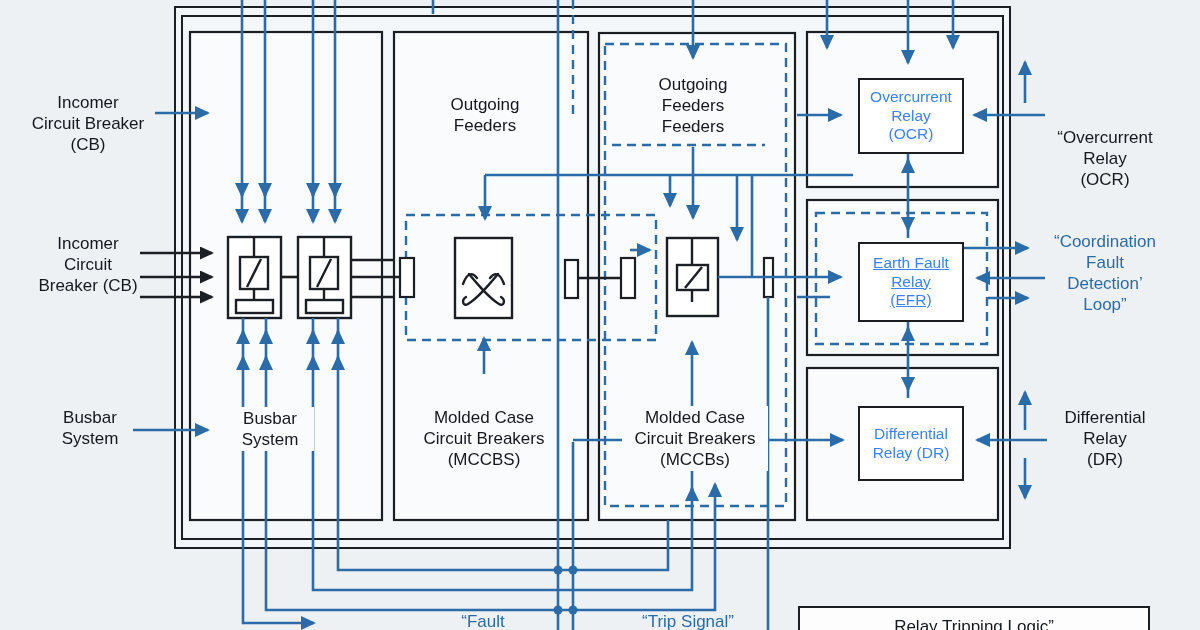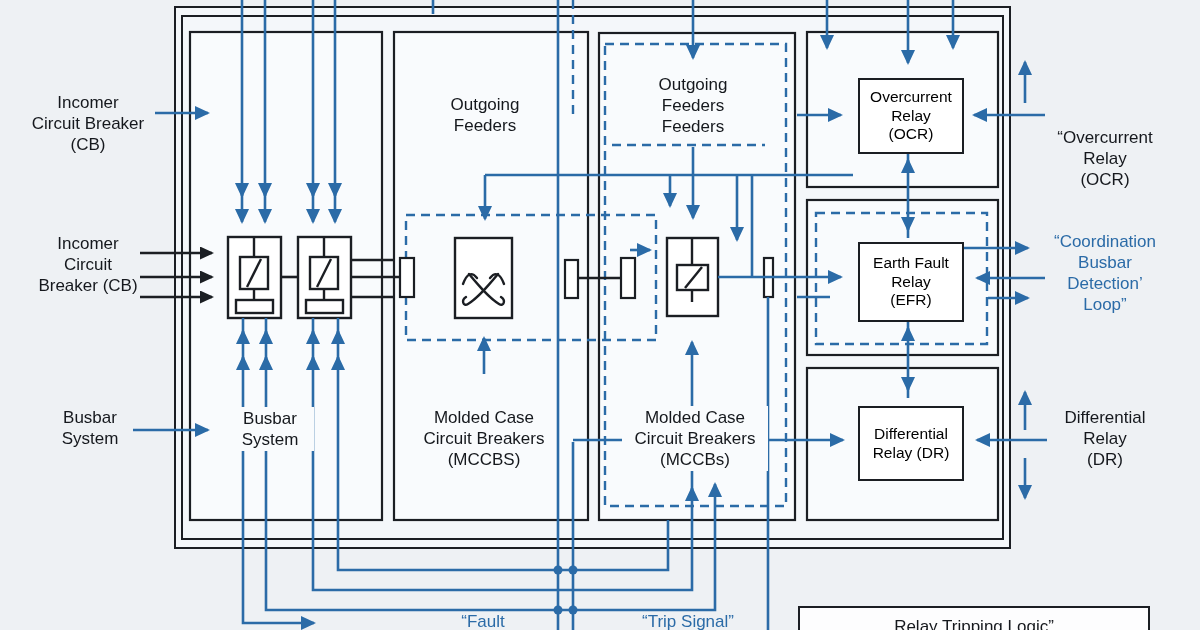--- a/index.html
+++ b/index.html
@@ -6,21 +6,21 @@
   #stage{position:relative;width:1200px;height:630px;overflow:hidden;
          background:#eef1f4;font-family:"Liberation Sans",sans-serif;}
   #linework{position:absolute;left:0;top:0;}
   .lbl{position:absolute;white-space:pre-line;text-align:center;
        font-size:17px;line-height:1.24;color:#15181d;font-weight:400;}
   .lbl.blue{color:#2b6ba7;}
   .lbl.masked{background:#f9fbfd;padding:1px 2px;}
   .relaybox{position:absolute;background:#ffffff;border:2.4px solid #1b1e23;
             display:flex;align-items:center;justify-content:center;
             text-align:center;white-space:pre-line;font-size:15.5px;
-            line-height:1.2;color:#000000;}
+            line-height:1.2;color:#3b82f6;}
   .logicbox{position:absolute;left:798px;top:606px;width:352px;height:40px;
             background:#fdfdfe;border:2.5px solid #1b1e23;text-align:center;
             padding-top:9px;font-size:17px;color:#15181d;box-sizing:border-box;}
 </style>
 </head>
 <body>
 
 <div id="stage">
 
 <svg id="linework" width="1200" height="630" viewBox="0 0 1200 630">
@@ -181,21 +181,21 @@
     <circle cx="558" cy="570" r="4.5"></circle>
     <circle cx="573" cy="570" r="4.5"></circle>
     <circle cx="558" cy="610" r="4.5"></circle>
     <circle cx="573" cy="610" r="4.5"></circle>
   </g>
 </svg>
 
 <div class="relaybox" style="left:858px;top:78px;width:102px;height:72px;">Overcurrent
 Relay
 (OCR)</div>
-<div class="relaybox" style="left:858px;top:242px;width:102px;height:76px;">Earth Fault
+<div class="relaybox" style="left:858px;top:242px;width:102px;height:76px;text-decoration:underline;">Earth Fault
 Relay
 (EFR)</div>
 <div class="relaybox" style="left:858px;top:406px;width:102px;height:71px;">Differential
 Relay (DR)</div>
 
 <div class="lbl" style="left:3px;top:92px;width:170px;">Incomer
 Circuit Breaker
 (CB)</div>
 <div class="lbl" style="left:3px;top:233px;width:170px;">Incomer
 Circuit
@@ -212,21 +212,21 @@
 <div class="lbl masked" style="left:413px;top:406px;width:138px;">Molded Case
 Circuit Breakers
 (MCCBS)</div>
 <div class="lbl masked" style="left:622px;top:406px;width:142px;">Molded Case
 Circuit Breakers
 (MCCBs)</div>
 <div class="lbl" style="left:1030px;top:90px;width:150px;margin-top:37px;">“Overcurrent
 Relay
 (OCR)</div>
 <div class="lbl blue" style="left:1032px;top:231px;width:146px;">“Coordination
-Busbar
+Fault
 Detection’
 Loop”</div>
 <div class="lbl" style="left:1035px;top:407px;width:140px;">Differential
 Relay
 (DR)</div>
 <div class="lbl blue" style="left:423px;top:611px;width:120px;">“Fault</div>
 <div class="lbl blue" style="left:608px;top:611px;width:160px;">“Trip Signal”</div>
 
 <div class="logicbox">Relay Tripping Logic”</div>
 

